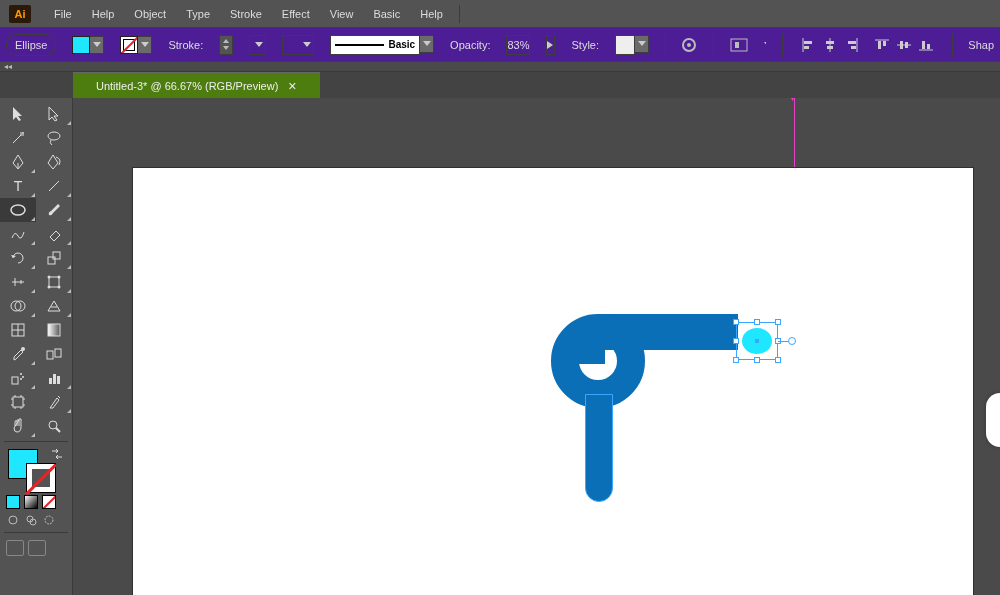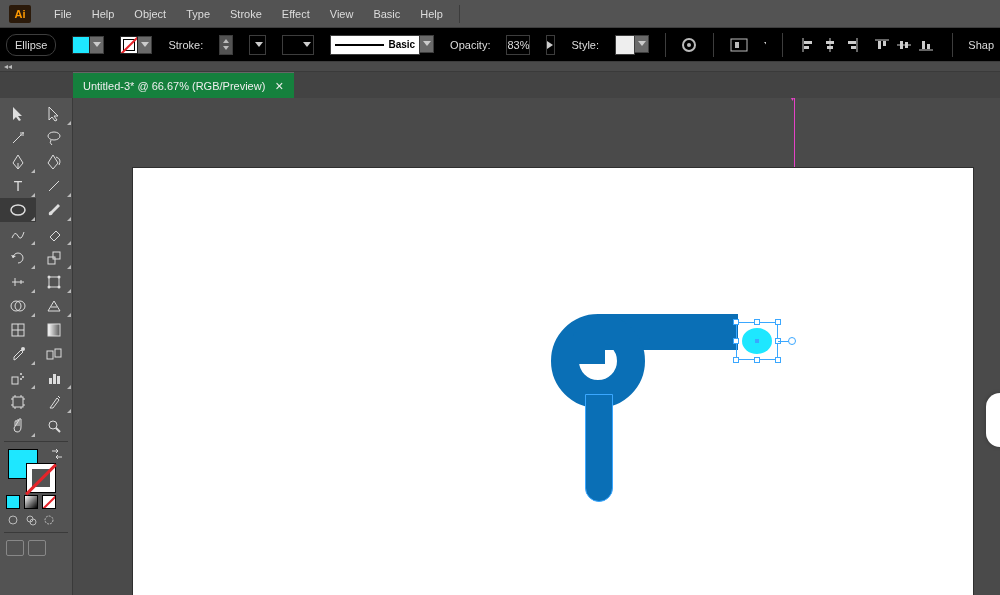--- a/index.html
+++ b/index.html
@@ -13,21 +13,21 @@
   .menu-divider { width: 1px; height: 18px; background: #3c3c3c; margin: 0 6px; }
   .menu-right-icons { display:flex; align-items:center; gap:10px; margin-left:4px;}
   .sq-badge { width:20px; height:16px; background:#9e9e9e; color:#333; font-weight:bold; font-size:10px; display:flex; align-items:center; justify-content:center; border-radius:1px;}
   .workspace-chooser { display:flex; align-items:center; gap:4px;}
   .workspace-chooser .blocks { display:flex; gap:2px;}
   .workspace-chooser .blocks span { width:8px; height:10px; background:#ddd; display:inline-block;}
   .workspace-chooser .blocks span:last-child{ background:#888;}
   .sync-icon svg { display:block; }
 
   
-  .controlbar { height: 34px; background: #000000; display:flex; align-items:center; padding: 0 6px; gap: 16px; border-bottom:1px solid #3d3d3d;}
+  .controlbar { height: 34px; background: #4c1d95; display:flex; align-items:center; padding: 0 6px; gap: 16px; border-bottom:1px solid #3d3d3d;}
   .tool-name-box { width: 70px; height:22px; border:1px solid #3d3d3d; border-radius:10px; display:flex; align-items:center; padding:0 8px; font-size:11px;}
   .swatch-dd { display:flex; align-items:center; }
   .swatch { width:18px; height:18px; border:1px solid #222;}
   .fill-sw { background:#1ee7ff; }
   .stroke-sw { background:#fff; position:relative; overflow:hidden;}
   .stroke-sw::before, .stroke-sw::after { content:""; position:absolute;}
   .stroke-sw::before { left:2px; top:2px; right:2px; bottom:2px; border:1px solid #000;}
   .stroke-sw::after { width:200%; height:2px; background:#e5242a; top:50%; left:-50%; transform:rotate(-45deg);}
   .caret { width:14px; height:18px; background:#6a6a6a; display:flex; align-items:center; justify-content:center; border:1px solid #3d3d3d; border-left:none;}
   .caret svg { display:block;}
@@ -47,21 +47,21 @@
   .icon20 { width:22px; height:22px; display:flex; align-items:center; justify-content:center;}
   .align-strip { display:flex; align-items:center; gap:2px;}
   .align-btn { width:20px; height:20px; display:flex; align-items:center; justify-content:center;}
   .shp-label { margin-left:auto; padding-right:0;}
 
   
   .panel-strip { height:10px; background:#4a4a4a; border-bottom:1px solid #3a3a3a; position:relative;}
   .panel-strip .arrows { position:absolute; left:4px; top:0; font-size:8px; color:#bbb;}
   .tabbar { height:26px; background:#434343; display:flex; align-items:flex-end;}
   .tabbar .gutter { width:73px; height:26px;}
-  .doc-tab { height:26px; background:#15803d; display:flex; align-items:center; gap:10px; padding:0 10px; color:#eee; border-top:1px solid #666; position:relative;}
+  .doc-tab { height:26px; background:#4d7c0f; display:flex; align-items:center; gap:10px; padding:0 23px; color:#eee; border-top:1px solid #666; position:relative;}
   .doc-tab .close { font-size:14px; line-height:10px;}
 
   
   .workspace { position:absolute; left:0; top:98px; right:0; bottom:0; background:#4a4a4a;}
   .toolbox { position:absolute; left:0; top:0; width:73px; bottom:0; background:#535353; border-right:1px solid #3a3a3a; padding-top:4px;}
   .tool-grid { display:grid; grid-template-columns: 1fr 1fr; }
   .tool-cell { height:24px; display:flex; align-items:center; justify-content:center; position:relative;}
   .tool-cell.selected { background:#3a3a3a;}
   .tool-cell .corner { position:absolute; right:1px; bottom:1px; width:0; height:0; border-left:4px solid transparent; border-bottom:4px solid #bbb;}
   .tool-divider { grid-column:1 / span 2; height:1px; background:#3a3a3a; margin:3px 4px;}

